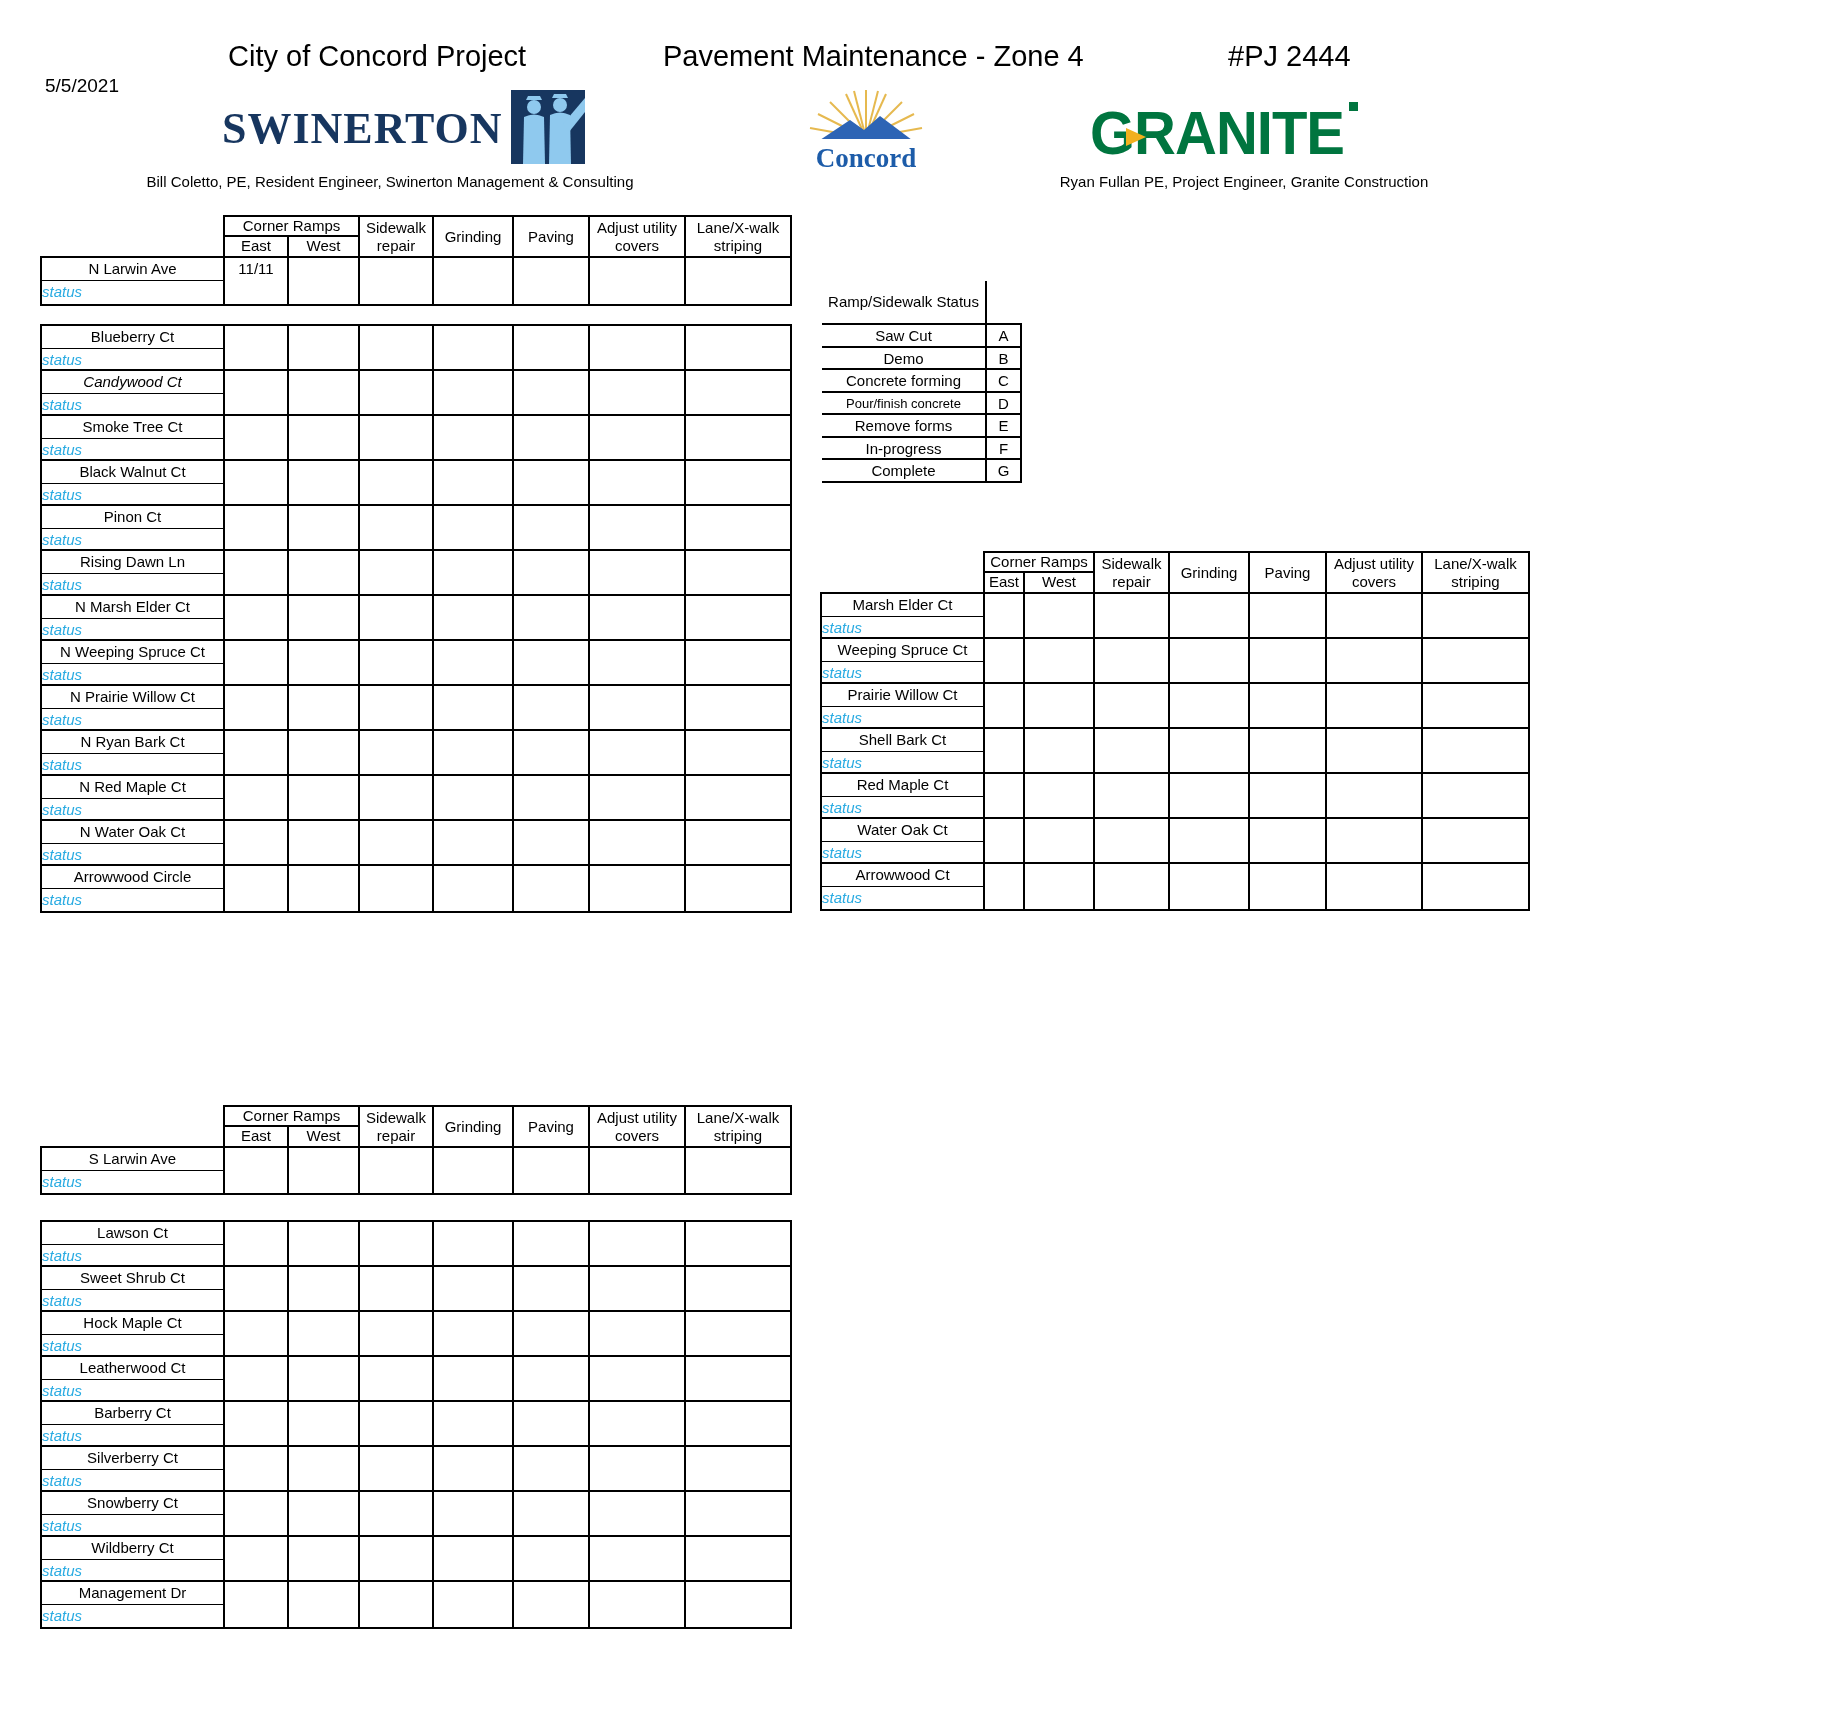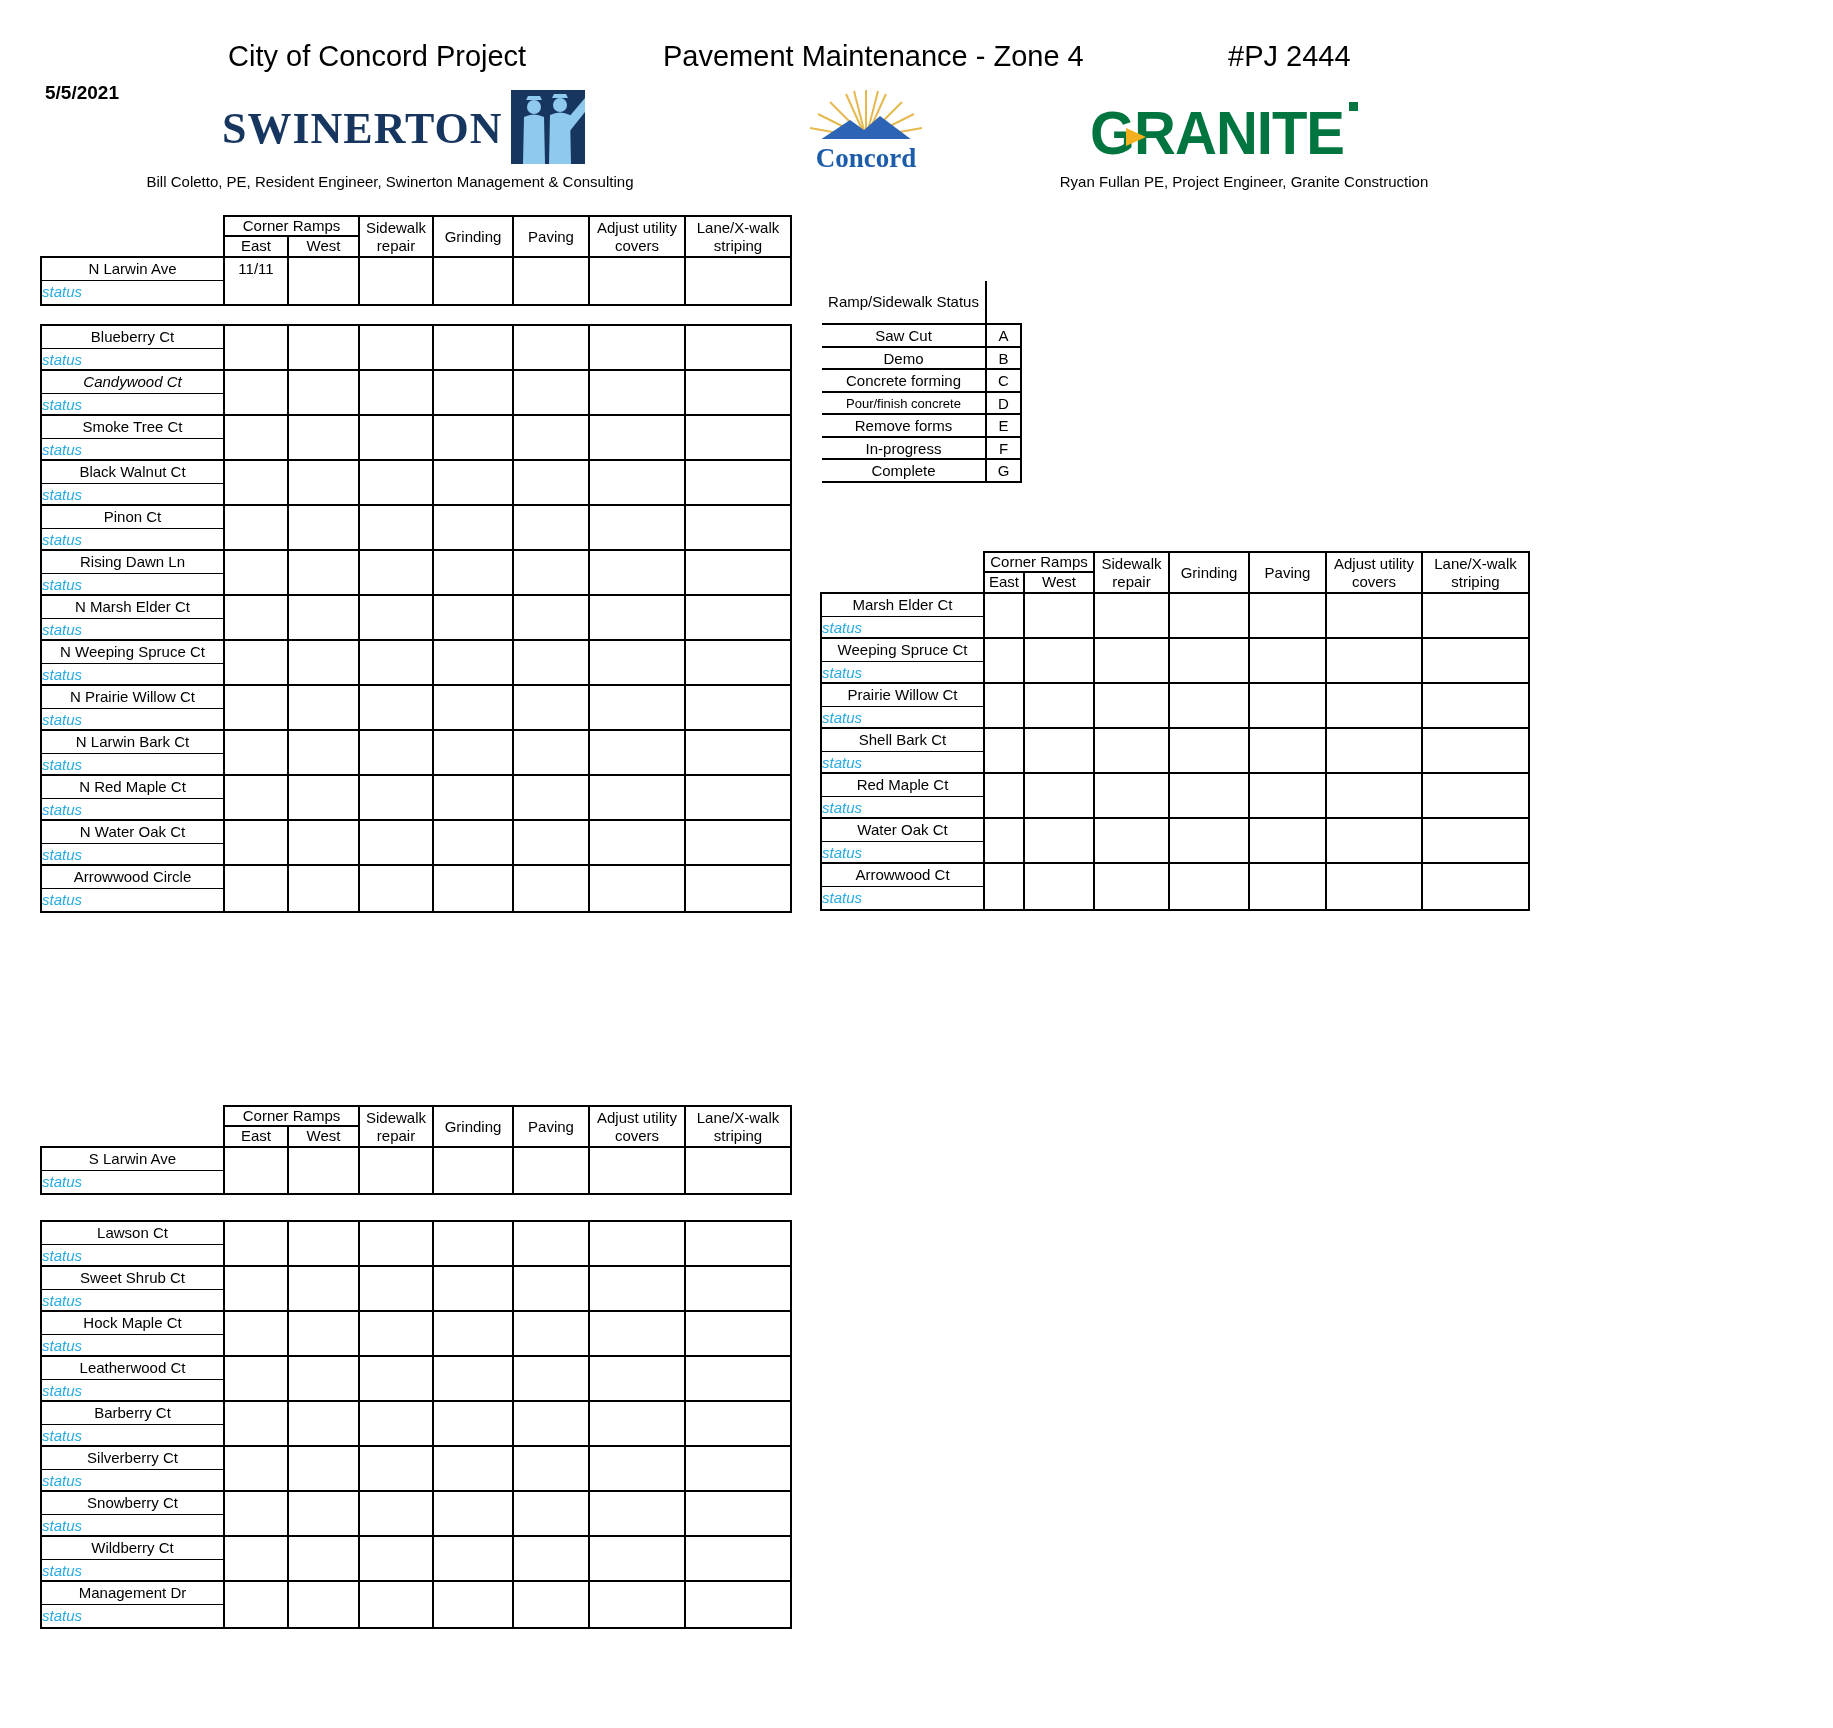--- a/index.html
+++ b/index.html
@@ -51,21 +51,21 @@
   .lg-label{grid-column:1;text-align:center;font-size:15px;line-height:21px;border-bottom:2px solid #000;overflow:hidden;}
   .lg-label.small{font-size:13px;line-height:21px;}
   .lg-code{grid-column:2;text-align:center;font-size:15px;line-height:21px;
     border-left:2px solid #000;border-right:2px solid #000;border-bottom:2px solid #000;}
 </style>
 </head>
 <body>
 
 <div id="canvas">
 
-  <div class="abs date" style="left:45px;top:82px;font-weight:bold;">5/5/2021</div>
+  <div class="abs date" style="left:45px;top:75px;">5/5/2021</div>
   <div class="abs big-title" style="left:228px;top:40px;">City of Concord Project</div>
   <div class="abs big-title" style="left:663px;top:40px;">Pavement Maintenance - Zone 4</div>
   <div class="abs big-title" style="left:1228px;top:40px;">#PJ 2444</div>
 
   <div class="abs swin-wrap" style="left:222px;top:90px;">
     <span class="swin-text">SWINERTON</span>
     <span>
       <svg width="74" height="74" viewBox="0 0 74 74">
         <rect width="74" height="74" fill="#17365F"></rect>
         <g fill="#8FC9EE">
@@ -210,21 +210,21 @@
       <div class="cell val no-r" style="grid-area: 15 / 8 / span 2;"></div>
       <div class="cell name" style="grid-area: 17 / 1;">N Prairie Willow Ct</div>
       <div class="cell status" style="grid-area: 18 / 1;">status</div>
       <div class="cell val" style="grid-area: 17 / 2 / span 2;"></div>
       <div class="cell val" style="grid-area: 17 / 3 / span 2;"></div>
       <div class="cell val" style="grid-area: 17 / 4 / span 2;"></div>
       <div class="cell val" style="grid-area: 17 / 5 / span 2;"></div>
       <div class="cell val" style="grid-area: 17 / 6 / span 2;"></div>
       <div class="cell val" style="grid-area: 17 / 7 / span 2;"></div>
       <div class="cell val no-r" style="grid-area: 17 / 8 / span 2;"></div>
-      <div class="cell name" style="grid-area: 19 / 1;">N Larwin Bark Ct</div>
+      <div class="cell name" style="grid-area: 19 / 1;">N Ryan Bark Ct</div>
       <div class="cell status" style="grid-area: 20 / 1;">status</div>
       <div class="cell val" style="grid-area: 19 / 2 / span 2;"></div>
       <div class="cell val" style="grid-area: 19 / 3 / span 2;"></div>
       <div class="cell val" style="grid-area: 19 / 4 / span 2;"></div>
       <div class="cell val" style="grid-area: 19 / 5 / span 2;"></div>
       <div class="cell val" style="grid-area: 19 / 6 / span 2;"></div>
       <div class="cell val" style="grid-area: 19 / 7 / span 2;"></div>
       <div class="cell val no-r" style="grid-area: 19 / 8 / span 2;"></div>
       <div class="cell name" style="grid-area: 21 / 1;">N Red Maple Ct</div>
       <div class="cell status" style="grid-area: 22 / 1;">status</div>

